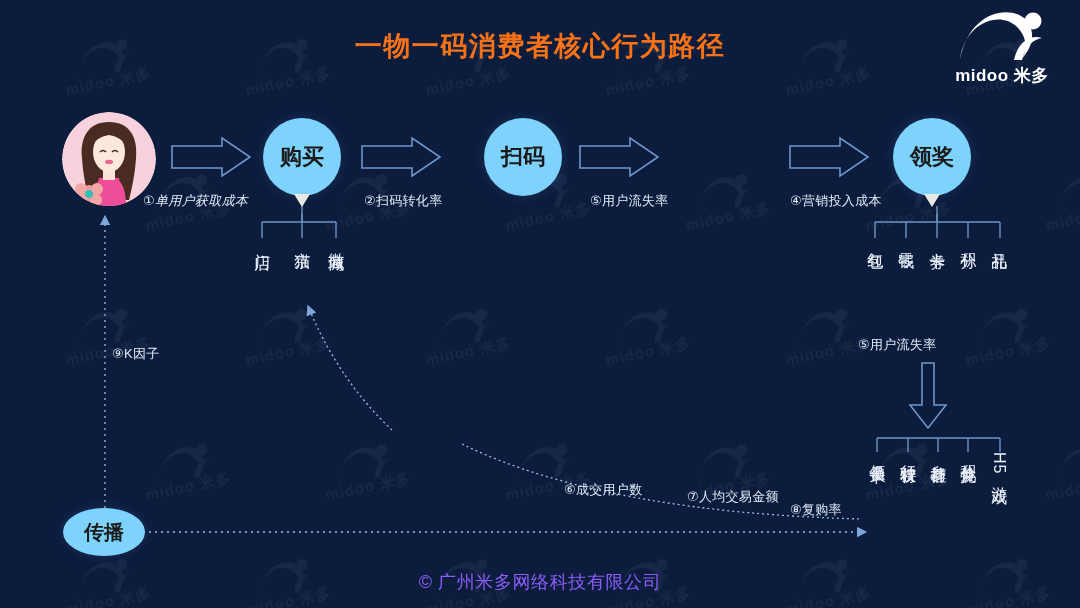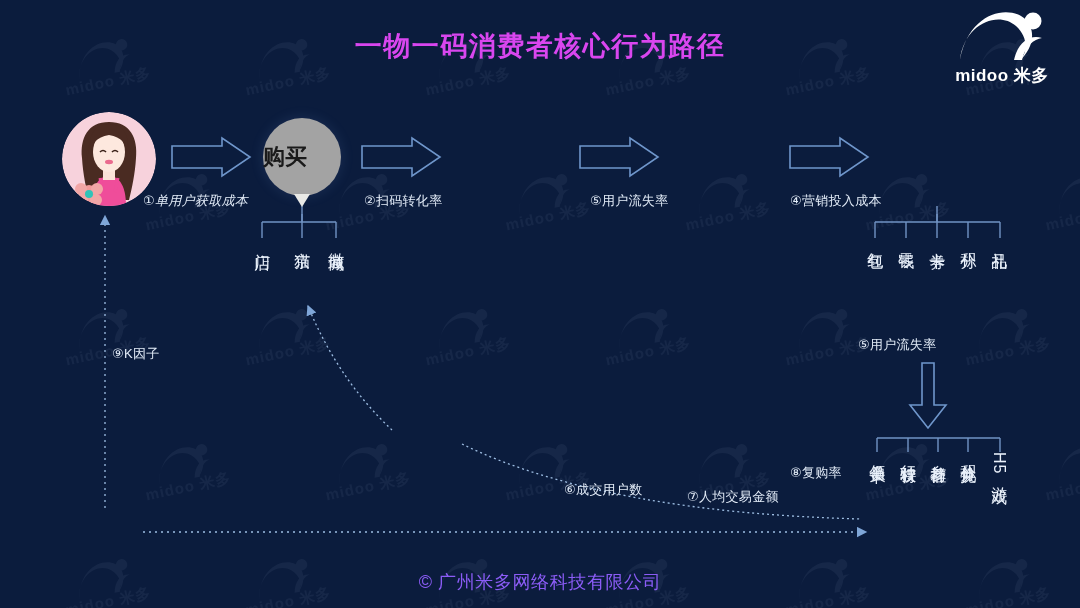--- a/index.html
+++ b/index.html
@@ -46,21 +46,21 @@
     margin-top: -3px;
   }
 
   
   #title {
     position: absolute;
     left: 0;
     top: 28px;
     width: 1080px;
     text-align: center;
-    color: #d946ef;
+    color: #f97316;
     font-size: 27px;
     font-weight: bold;
     letter-spacing: 1.5px;
     z-index: 6;
   }
 
   
   #logo {
     position: absolute;
     right: 18px;
@@ -82,24 +82,25 @@
   #links {
     position: absolute;
     inset: 0;
     z-index: 2;
     pointer-events: none;
   }
 
   
   .node {
     position: absolute;
-    background: #a3a3a3;
+    background: #7dd3fc;
     color: #1a1a1a;
     display: flex;
     align-items: center;
+    justify-content: center;
     font-size: 21px;
     font-weight: bold;
     z-index: 4;
     box-shadow: 0 0 14px rgba(140,180,255,0.13);
   }
   .node.big {
     width: 78px;
     height: 78px;
     border-radius: 50%;
     font-size: 22px;
@@ -566,33 +567,43 @@
         <circle cx="0" cy="0" r="4" fill="#2fc3b8"></circle>
       </g>
     </svg>
   </div>
 
   <div class="node big" style="left:263px; top:118px;">
     <span>购买</span>
     <span class="tail"></span>
   </div>
 
-
-
-
-
+  <div class="node big" style="left:484px; top:118px;">
+    <span>扫码</span>
+  </div>
+
+
+  <div class="node big" style="left:893px; top:118px;">
+    <span>领奖</span>
+    <span class="tail"></span>
+  </div>
+
+
+  <div class="node oval" style="left:63px; top:508px;">
+    <span>传播</span>
+  </div>
 
   <div class="metric" style="left:143px; top:192px;font-style:italic;">①单用户获取成本</div>
   <div class="metric" style="left:364px; top:192px;">②扫码转化率</div>
   <div class="metric" style="left:590px; top:192px;">⑤用户流失率</div>
   <div class="metric" style="left:790px; top:192px;">④营销投入成本</div>
   <div class="metric" style="left:858px; top:328px;margin-top:8px;">⑤用户流失率</div>
   <div class="metric" style="left:564px; top:481px;">⑥成交用户数</div>
   <div class="metric" style="left:687px; top:488px;">⑦人均交易金额</div>
-  <div class="metric" style="left:790px; top:464px;">⑧复购率</div>
+  <div class="metric" style="left:790px; top:501px;">⑧复购率</div>
   <div class="metric" style="left:112px; top:345px;">⑨K因子</div>
 
   <div class="vtext" style="left:254px; top:240px;">门店</div>
   <div class="vtext" style="left:294px; top:240px;">京猫</div>
   <div class="vtext" style="left:328px; top:240px;">微商城</div>
 
   <div class="vtext" style="left:867px; top:240px;">红包</div>
   <div class="vtext" style="left:898px; top:240px;">零钱</div>
   <div class="vtext" style="left:929px; top:240px;">卡券</div>
   <div class="vtext" style="left:960px; top:240px;">积分</div>

